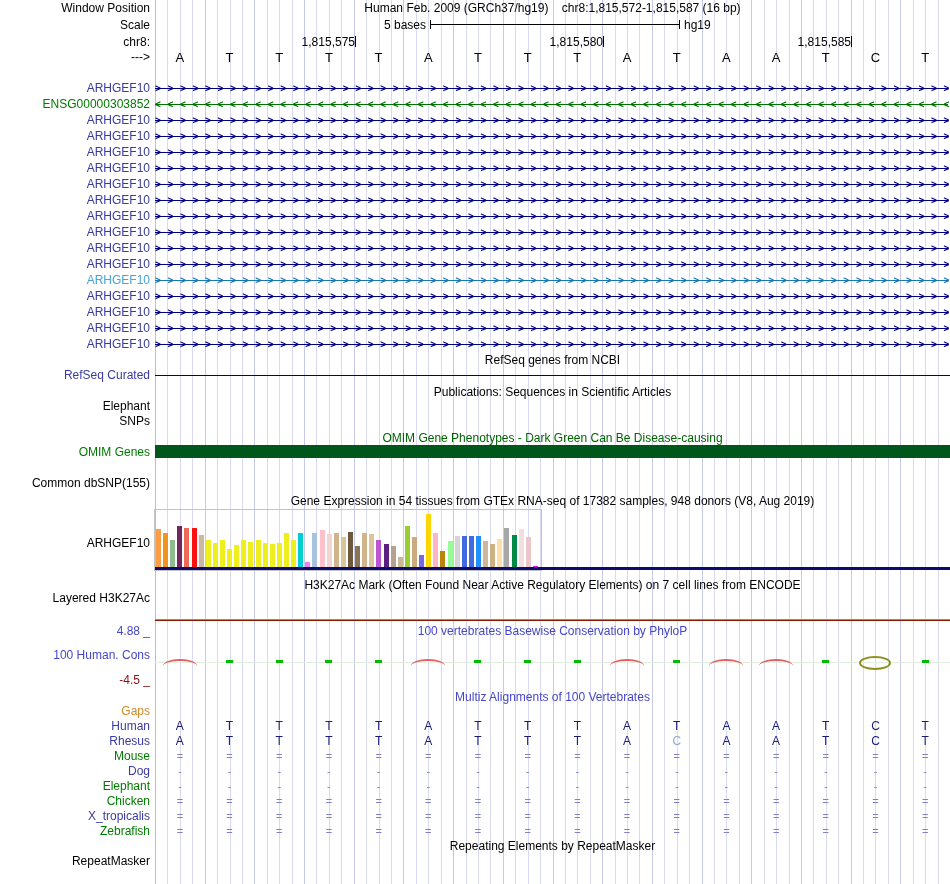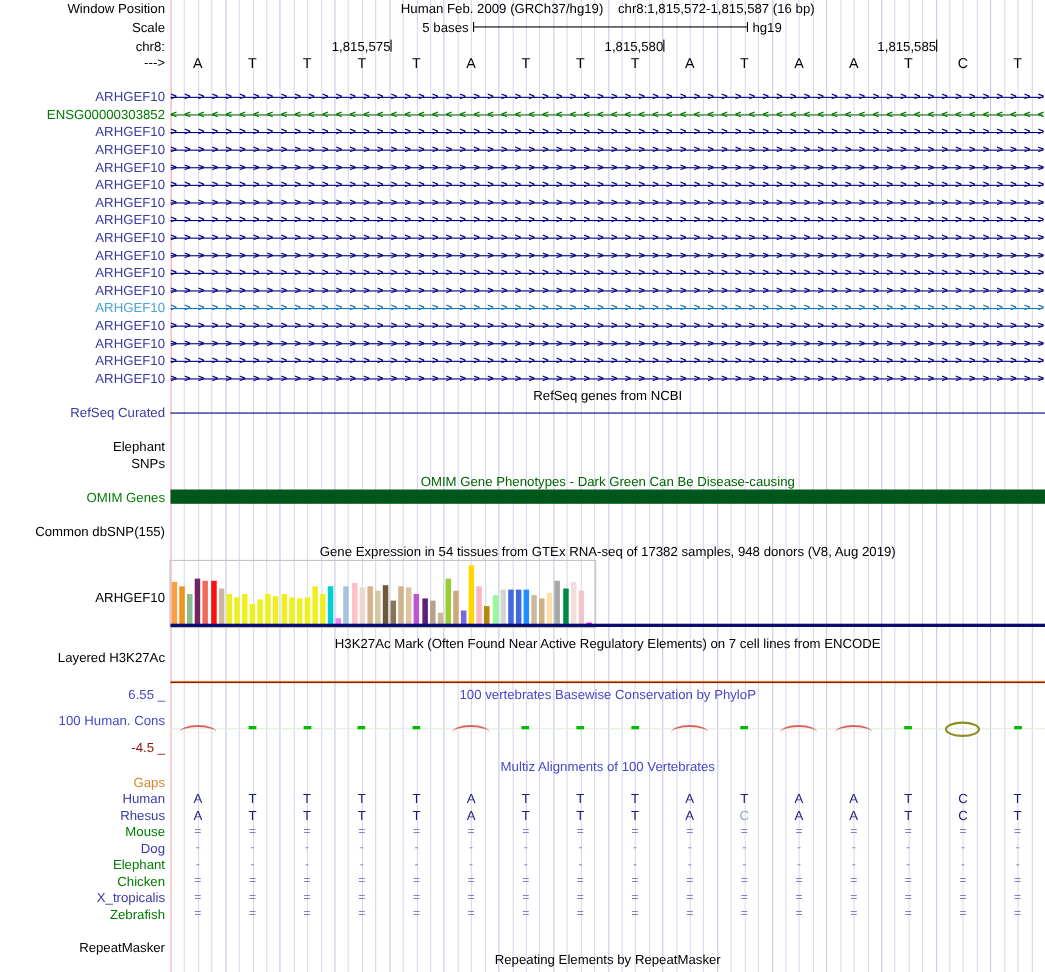--- a/index.html
+++ b/index.html
@@ -1356,20 +1356,21 @@
           <span>&gt;</span>
           <span>&gt;</span>
         </div>
       </div>
     </div>
 
   <div class="ctitle" style="top:353px">RefSeq genes from NCBI</div>
   <div class="gut lab-navy" style="top:368px">RefSeq Curated</div>
   <div class="hline" style="left:155px;top:375px;width:795px;background:#000080"></div>
 
+  <div class="ctitle" style="top:385px">Publications: Sequences in Scientific Articles</div>
   <div class="gut lab-black" style="top:399px">Elephant</div>
   <div class="gut lab-black" style="top:414px">SNPs</div>
 
   <div class="ctitle green-t" style="top:431px">OMIM Gene Phenotypes - Dark Green Can Be Disease-causing</div>
   <div class="gut lab-green" style="top:445px">OMIM Genes</div>
   <div class="omim-bar" style="top:445px;height:13px;background:#00571c"></div>
 
   <div class="gut lab-black" style="top:476px">Common dbSNP(155)</div>
 
   <div class="ctitle" style="top:494px">Gene Expression in 54 tissues from GTEx RNA-seq of 17382 samples, 948 donors (V8, Aug 2019)</div>
@@ -1430,21 +1431,21 @@
       <div class="gtex-bar" style="left: 370.78px; height: 32px; background: rgb(238, 197, 203);"></div>
       <div class="gtex-bar" style="left: 377.89px; height: 3px; background: rgb(255, 0, 255);"></div>
     </div>
   <div class="gtex-baseline"></div>
 
   <div class="ctitle" style="top:578px">H3K27Ac Mark (Often Found Near Active Regulatory Elements) on 7 cell lines from ENCODE</div>
   <div class="gut lab-black" style="top:591px">Layered H3K27Ac</div>
   <div class="hline" style="left:155px;top:619px;width:795px;background:#e07818"></div>
   <div class="hline" style="left:155px;top:620px;width:795px;background:#8c1e00"></div>
 
-  <div class="gut lab-blue" style="top:624px">6.55 _</div>
+  <div class="gut lab-blue" style="top:624px">4.88 _</div>
   <div class="ctitle blue-t" style="top:624px">100 vertebrates Basewise Conservation by PhyloP</div>
   <div class="gut lab-blue" style="top:648px">100 Human. Cons</div>
   <div class="cons-baseline"></div>
   <div id="cons-marks-layer">
       <div class="cons-arc" style="left: 162.844px; width: 34px; top: 659px;"></div>
       <div class="cons-dash" style="left: 226.031px; width: 7px; top: 660px;"></div>
       <div class="cons-dash" style="left: 275.719px; width: 7px; top: 660px;"></div>
       <div class="cons-dash" style="left: 325.406px; width: 7px; top: 660px;"></div>
       <div class="cons-dash" style="left: 375.094px; width: 7px; top: 660px;"></div>
       <div class="cons-arc" style="left: 411.281px; width: 34px; top: 659px;"></div>
@@ -1595,16 +1596,16 @@
       <div class="aln-cell aln-symbol" style="left: 552.5px; width: 49.69px; top: 824px;">=</div>
       <div class="aln-cell aln-symbol" style="left: 602.19px; width: 49.69px; top: 824px;">=</div>
       <div class="aln-cell aln-symbol" style="left: 651.88px; width: 49.69px; top: 824px;">=</div>
       <div class="aln-cell aln-symbol" style="left: 701.56px; width: 49.69px; top: 824px;">=</div>
       <div class="aln-cell aln-symbol" style="left: 751.25px; width: 49.69px; top: 824px;">=</div>
       <div class="aln-cell aln-symbol" style="left: 800.94px; width: 49.69px; top: 824px;">=</div>
       <div class="aln-cell aln-symbol" style="left: 850.63px; width: 49.69px; top: 824px;">=</div>
       <div class="aln-cell aln-symbol" style="left: 900.31px; width: 49.69px; top: 824px;">=</div>
     </div>
 
-  <div class="ctitle" style="top:865px">Repeating Elements by RepeatMasker</div>
+  <div class="ctitle" style="top:839px">Repeating Elements by RepeatMasker</div>
   <div class="gut lab-black" style="top:854px">RepeatMasker</div>
 
 </div>
 
 </body></html>

